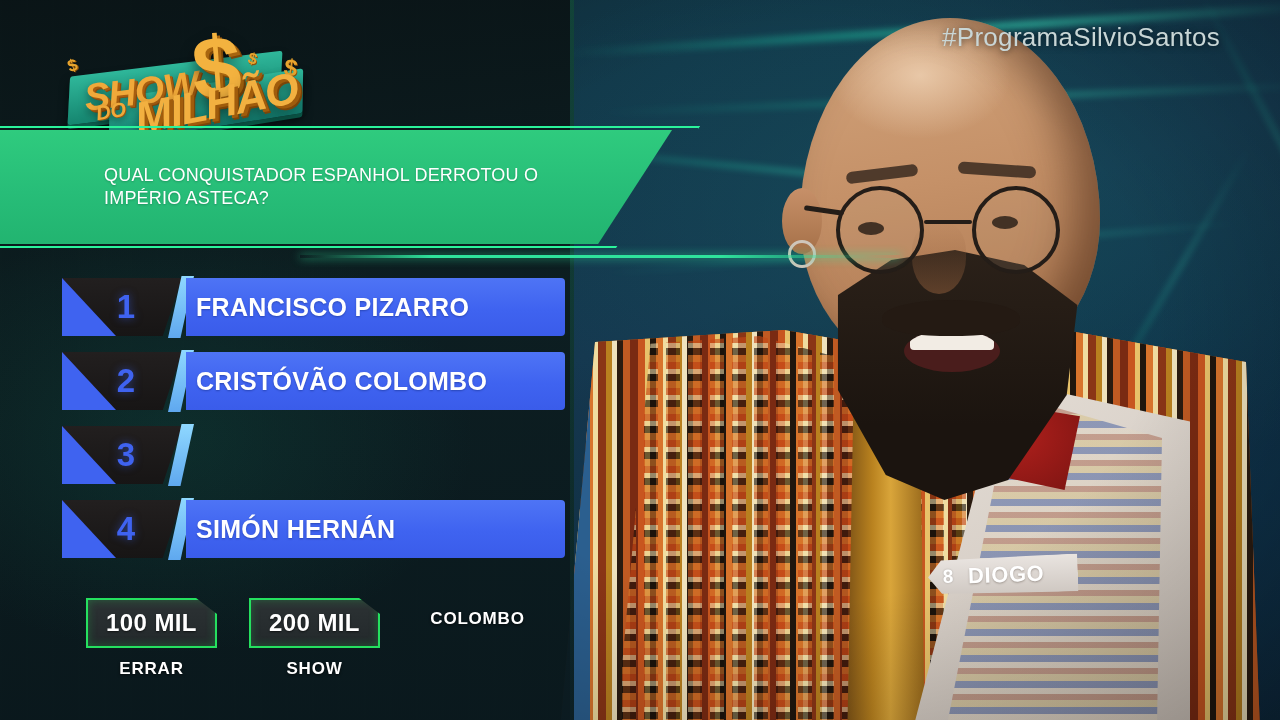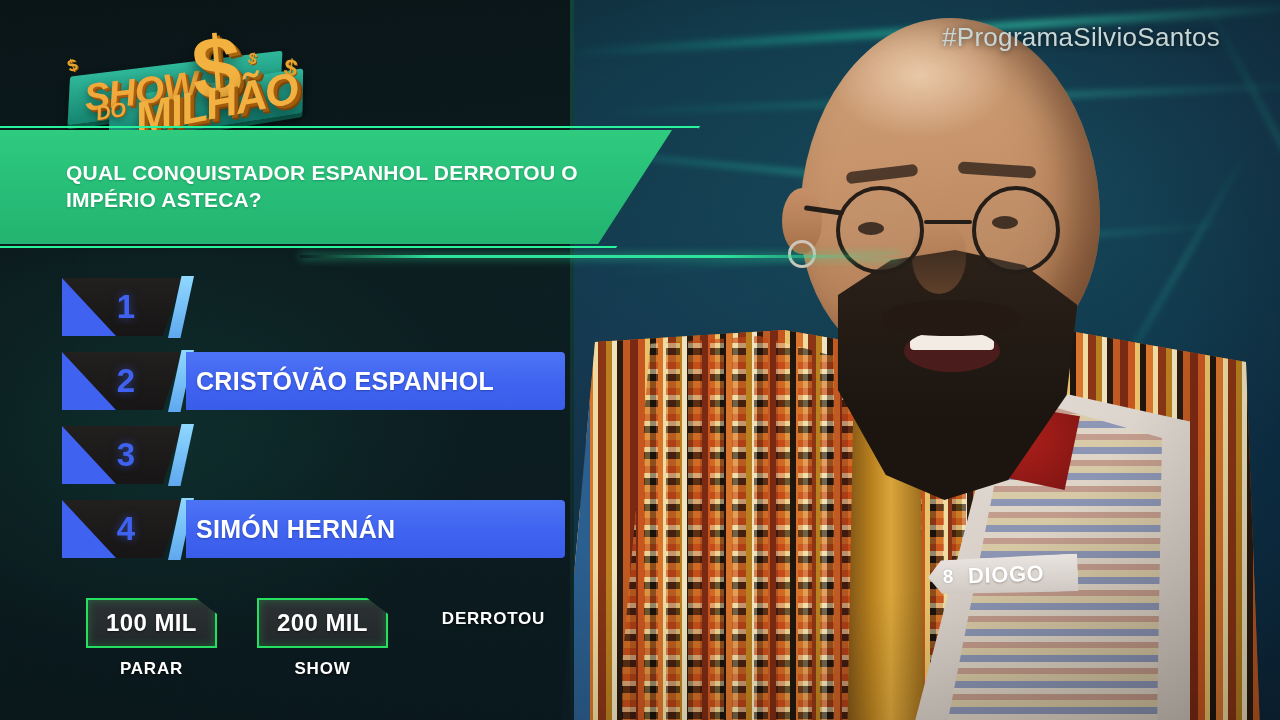--- a/index.html
+++ b/index.html
@@ -216,22 +216,22 @@
     background:transparent;
     box-shadow:0 0 14px rgba(43,243,155,.45);
   }
   .q-banner {
     position:absolute; left:0; top:130px; width:672px; height:114px;
     background:linear-gradient(180deg,#2fcb7e 0%, #27bd78 55%, #22b470 100%);
     clip-path:polygon(0 0, 100% 0, 89% 100%, 0 100%);
     display:flex; align-items:center;
   }
   .q-text {
-    color:#ffffff; font-size:21px; font-weight:bold; line-height:1.28;
-    letter-spacing:.2px; padding-left:66px; max-width:600px;
+    color:#ffffff; font-size:18px; font-weight:normal; line-height:1.28;
+    letter-spacing:.2px; padding-left:104px; max-width:600px;
     text-shadow:0 1px 2px rgba(0,60,35,.3);
   }
 
   
   .answers { position:absolute; left:0; top:278px; width:574px; }
   .ans { position:relative; height:58px; margin-bottom:16px; }
   .ans-numbox {
     position:absolute; left:62px; top:0; width:120px; height:58px;
     background:linear-gradient(180deg,#221f1f,#171515);
     clip-path:polygon(0 0, 100% 0, 84% 100%, 0 100%);
@@ -258,21 +258,21 @@
     background:linear-gradient(180deg,#4e74f5 0%, #3f63f0 55%, #3a5cea 100%);
     border-radius:0 4px 4px 0;
     display:flex; align-items:center;
   }
   .ans-label {
     color:#ffffff; font-size:25px; font-weight:bold; letter-spacing:.3px;
     padding-left:10px; text-shadow:0 1px 2px rgba(0,20,80,.35);
   }
 
   
-  .prizes { position:absolute; left:86px; top:598px; display:flex; gap:40px; }
+  .prizes { position:absolute; left:86px; top:598px; display:flex; gap:32px; }
   .prize { width:131px; }
   .prize-box {
     position:relative; height:50px;
     background:linear-gradient(180deg,#2c3234,#23292b);
     border:2px solid #25e05f;
     clip-path:polygon(0 0, 84% 0, 100% 32%, 100% 100%, 0 100%);
     display:flex; align-items:center; justify-content:center;
     box-shadow:0 0 12px rgba(37,224,95,.5);
   }
   .prize-box::after{
@@ -363,29 +363,32 @@
     <div class="q-text">QUAL CONQUISTADOR ESPANHOL DERROTOU O IMPÉRIO ASTECA?</div>
   </div>
 
   <div class="answers">
 
     <div class="ans">
       <div class="ans-numbox"></div>
       <div class="ans-wedge"></div>
       <div class="ans-num">1</div>
       <div class="ans-slash"></div>
+      <div class="ans-bar">
+        <div class="ans-label">FRANCISCO PIZARRO</div>
+      </div>
     </div>
 
     <div class="ans">
       <div class="ans-numbox"></div>
       <div class="ans-wedge"></div>
       <div class="ans-num">2</div>
       <div class="ans-slash"></div>
       <div class="ans-bar">
-        <div class="ans-label">CRISTÓVÃO ESPANHOL</div>
+        <div class="ans-label">CRISTÓVÃO COLOMBO</div>
       </div>
     </div>
 
     <div class="ans">
       <div class="ans-numbox"></div>
       <div class="ans-wedge"></div>
       <div class="ans-num">3</div>
       <div class="ans-slash"></div>
     </div>
 
@@ -400,29 +403,29 @@
     </div>
 
   </div>
 
   <div class="prizes">
 
     <div class="prize">
       <div class="prize-box">
         <div class="prize-val">100 MIL</div>
       </div>
-      <div class="prize-cap">PARAR</div>
+      <div class="prize-cap">ERRAR</div>
     </div>
 
     <div class="prize">
       <div class="prize-box">
         <div class="prize-val">200 MIL</div>
       </div>
       <div class="prize-cap">SHOW</div>
     </div>
 
     <div class="prize">
-      <div class="prize-cap">DERROTOU</div>
+      <div class="prize-cap">COLOMBO</div>
     </div>
 
   </div>
 
 </div>
 
 </body></html>

